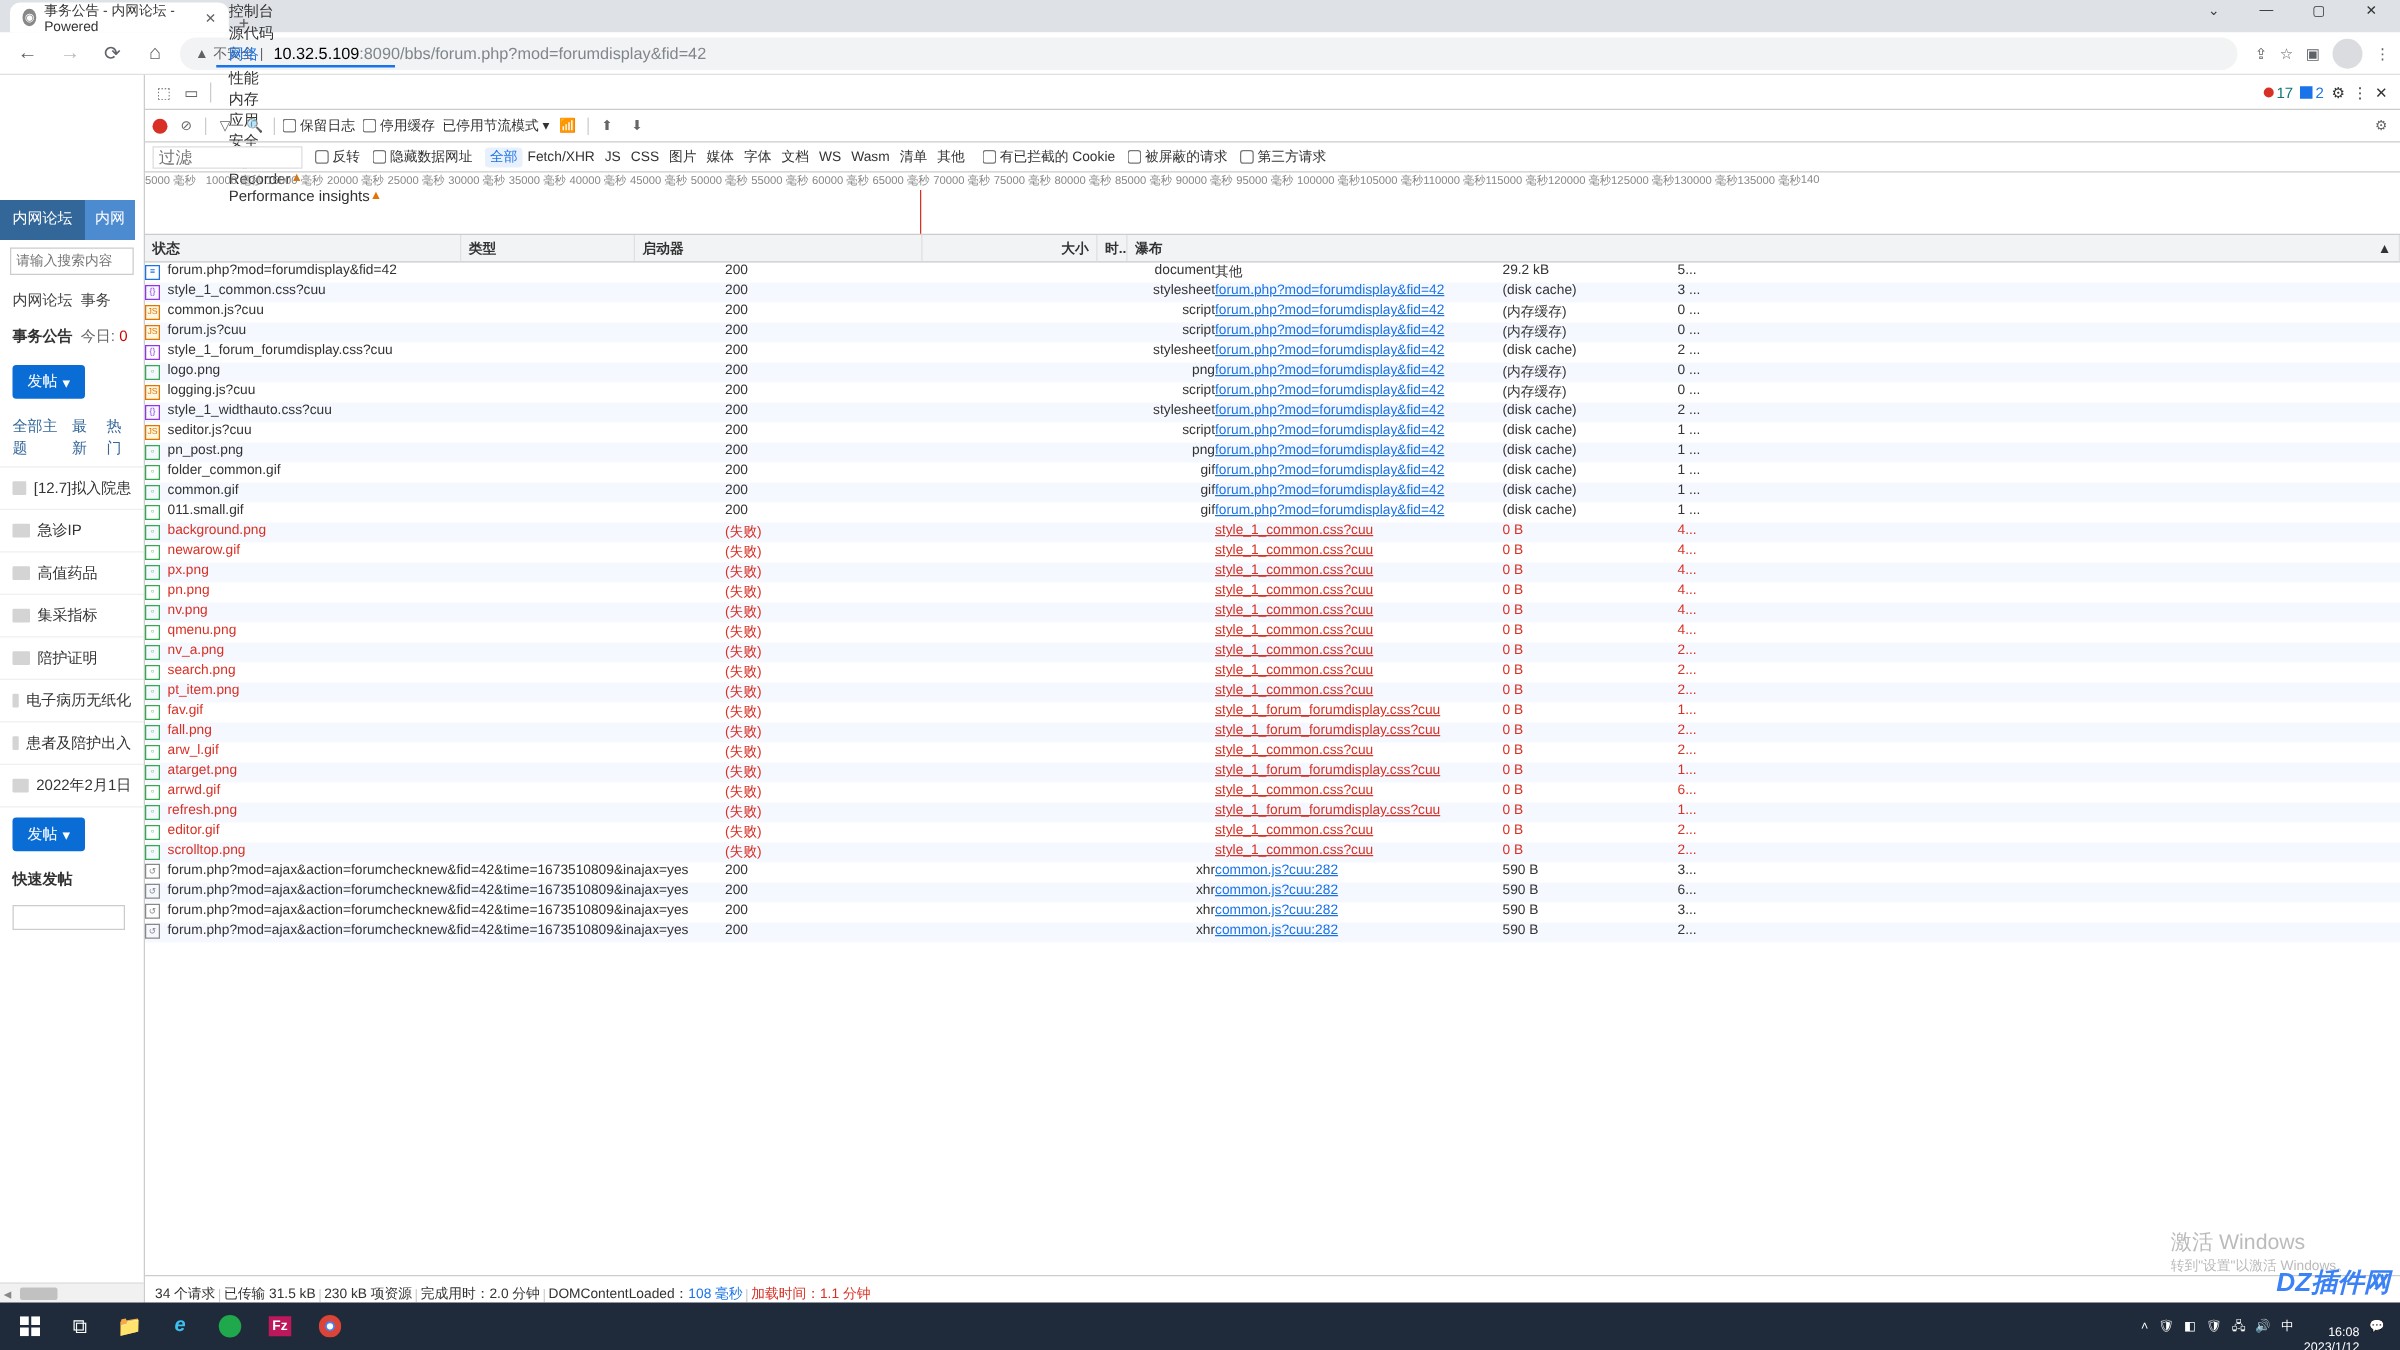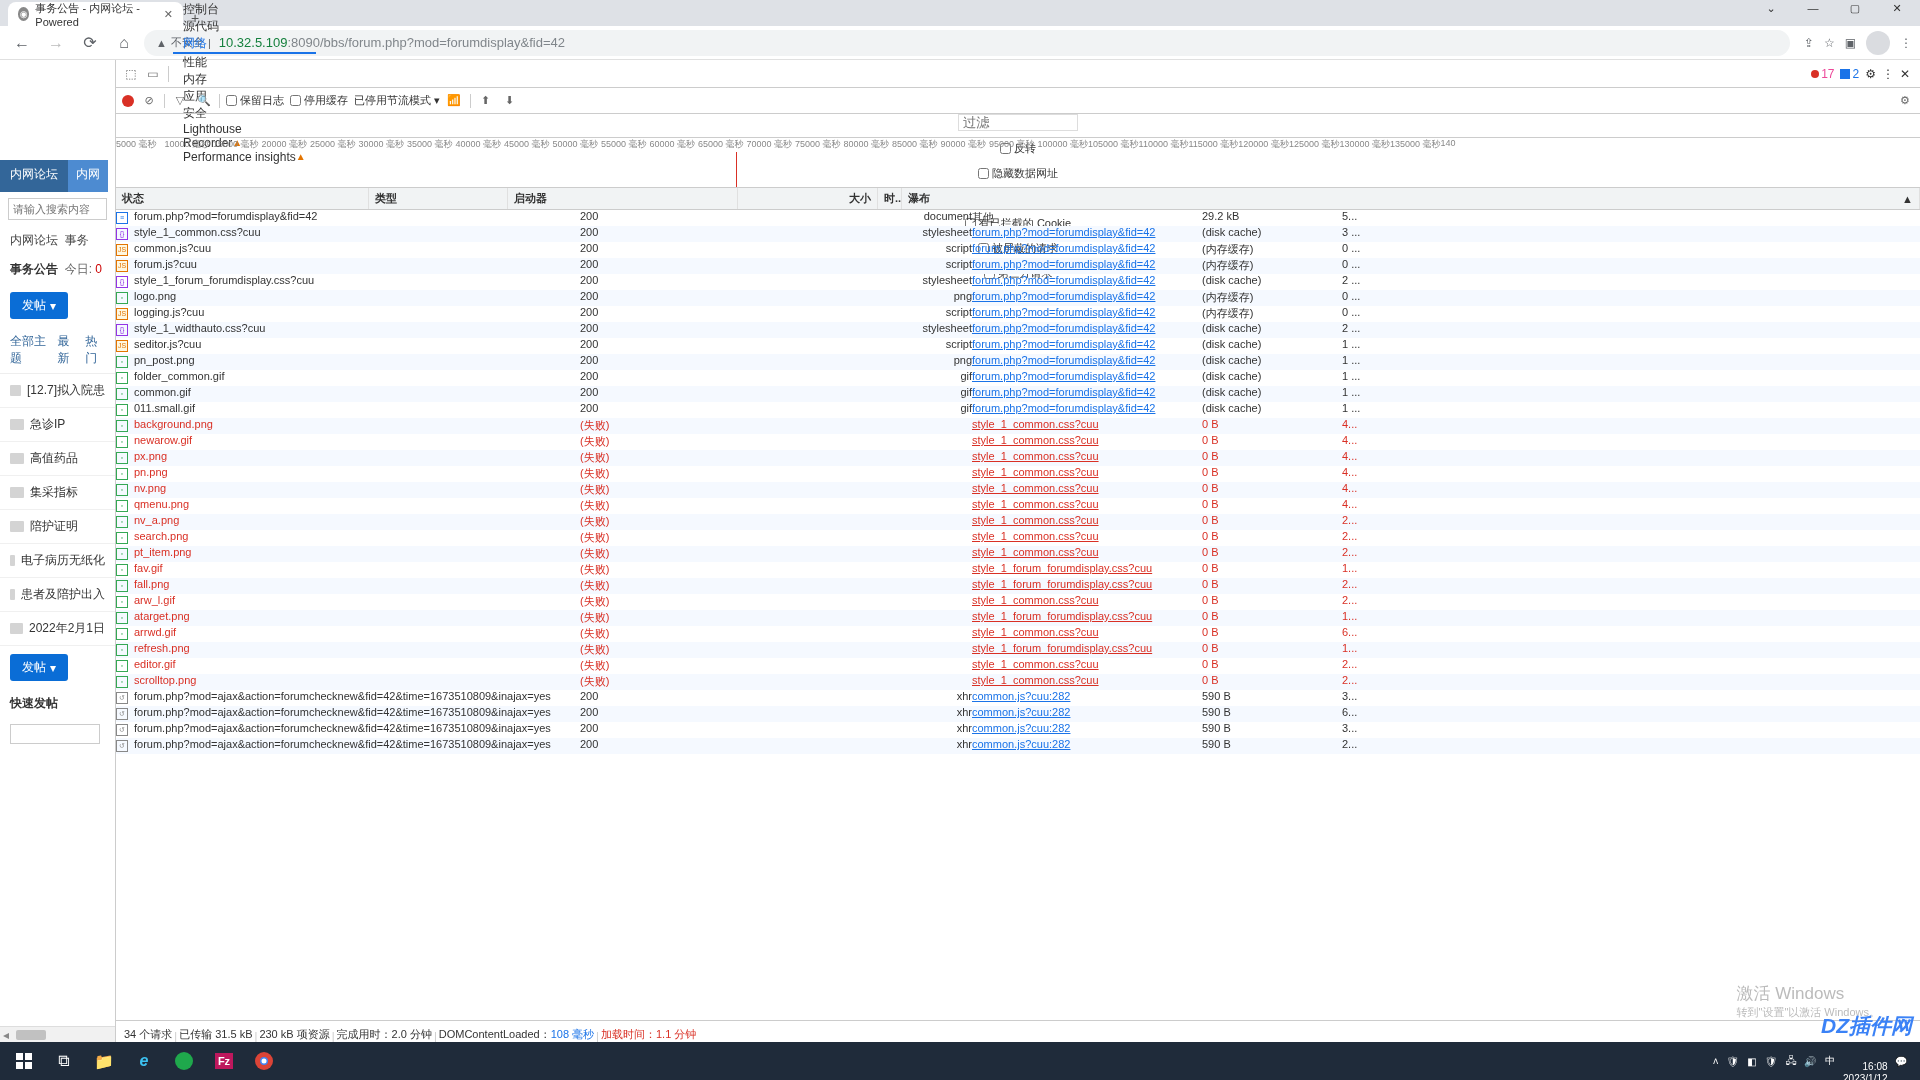--- a/index.html
+++ b/index.html
@@ -13,21 +13,21 @@
 .new-tab { width: 24px; text-align: center; color: #555; font-size: 14px; }
 .win-controls { margin-left: auto; display: flex; gap: 4px; padding-right: 4px; align-self: flex-start; padding-top: 2px; }
 .win-controls span { width: 38px; text-align: center; font-size: 11px; color: #333; }
 
 .addr-bar { height: 34px; background: #fff; display: flex; align-items: center; padding: 0 8px; gap: 6px; border-bottom: 1px solid #e0e0e0; }
 .nav-btn { width: 28px; height: 28px; display: flex; align-items: center; justify-content: center; color: #5f6368; font-size: 16px; border-radius: 50%; }
 .nav-btn.disabled { color: #bbb; }
 .addr-field { flex: 1; height: 26px; background: #f1f3f4; border-radius: 14px; display: flex; align-items: center; padding: 0 12px; gap: 8px; }
 .insecure { color: #5f6368; font-size: 11px; display: flex; align-items: center; gap: 4px; }
 .url-text { color: #202124; font-size: 13px; }
-.url-text .host { color: #15803d; }
+.url-text .host { color: #000000; }
 .url-text .path { color: #80868b; }
 .addr-right { display: flex; align-items: center; gap: 10px; margin-left: 8px; color: #5f6368; }
 .avatar-circle { width: 24px; height: 24px; border-radius: 50%; background: #dadce0; }
 
 
 .page-body { position: absolute; top: 60px; left: 0; width: 115px; height: 1000px; background: #fff; overflow: hidden; }
 .blank-top { height: 100px; }
 .forum-hdr { height: 32px; display: flex; }
 .forum-hdr .tab1 { background: #336699; color: #fff; padding: 6px 10px; font-size: 12px; }
 .forum-hdr .tab2 { background: #4d8bd1; color: #fff; padding: 6px 8px; }
@@ -47,33 +47,33 @@
 
 
 .devtools { position: absolute; top: 60px; left: 115px; right: 0; bottom: 38px; background: #fff; border-left: 1px solid #ccc; display: flex; flex-direction: column; }
 .dt-tabs { height: 28px; border-bottom: 1px solid #ccc; display: flex; align-items: center; padding: 0 4px; font-size: 12px; color: #333; }
 .dt-tabs .ic { width: 22px; text-align: center; color: #666; }
 .dt-tabs .sep { width: 1px; height: 16px; background: #ccc; margin: 0 4px; }
 .dt-tabs .t { padding: 0 10px; height: 100%; display: flex; align-items: center; }
 .dt-tabs .t.active { border-bottom: 2px solid #1a73e8; color: #1a73e8; }
 .dt-tabs .right { margin-left: auto; display: flex; align-items: center; gap: 6px; padding-right: 6px; }
 .dt-tabs .warn { color: #e37400; font-size: 10px; }
-.err-count { color: #ec4899; display: flex; align-items: center; gap: 2px; }
+.err-count { color: #0f766e; display: flex; align-items: center; gap: 2px; }
 .err-count .dot { width: 8px; height: 8px; background: #d93025; border-radius: 50%; }
 .warn-count { color: #1a73e8; display: flex; align-items: center; gap: 2px; }
 .warn-count .sq { width: 10px; height: 10px; background: #1a73e8; }
 
 .dt-toolbar { height: 26px; border-bottom: 1px solid #ccc; display: flex; align-items: center; padding: 0 6px; gap: 6px; font-size: 11px; color: #333; }
 .rec-dot { width: 12px; height: 12px; border-radius: 50%; background: #d93025; }
 .tb-ic { color: #666; width: 18px; text-align: center; }
 .tb-sep { width: 1px; height: 14px; background: #ccc; }
 .chk { display: flex; align-items: center; gap: 3px; }
 .chk input { width: 11px; height: 11px; }
 
-.dt-filters { height: 24px; border-bottom: 1px solid #ccc; display: flex; align-items: center; padding: 0 6px; gap: 10px; font-size: 11px; flex-direction: column; }
+.dt-filters { height: 24px; border-bottom: 1px solid #ccc; display: flex; align-items: center; padding: 0 6px; gap: 10px; font-size: 11px; }
 .filter-inp { width: 120px; height: 18px; border: 1px solid #ddd; padding: 0 4px; }
 .ftype { color: #333; padding: 2px 4px; }
 .ftype.active { background: #e8f0fe; color: #1a73e8; border-radius: 3px; }
 
 .timeline { height: 50px; border-bottom: 1px solid #ccc; position: relative; overflow: hidden; }
 .tl-labels { display: flex; height: 14px; font-size: 9px; color: #888; }
 .tl-labels span { flex: 0 0 48.5px; white-space: nowrap; }
 .tl-body { height: 36px; position: relative; }
 .tl-red { position: absolute; left: 620px; top: 0; bottom: 0; width: 1px; background: #d93025; }
 

